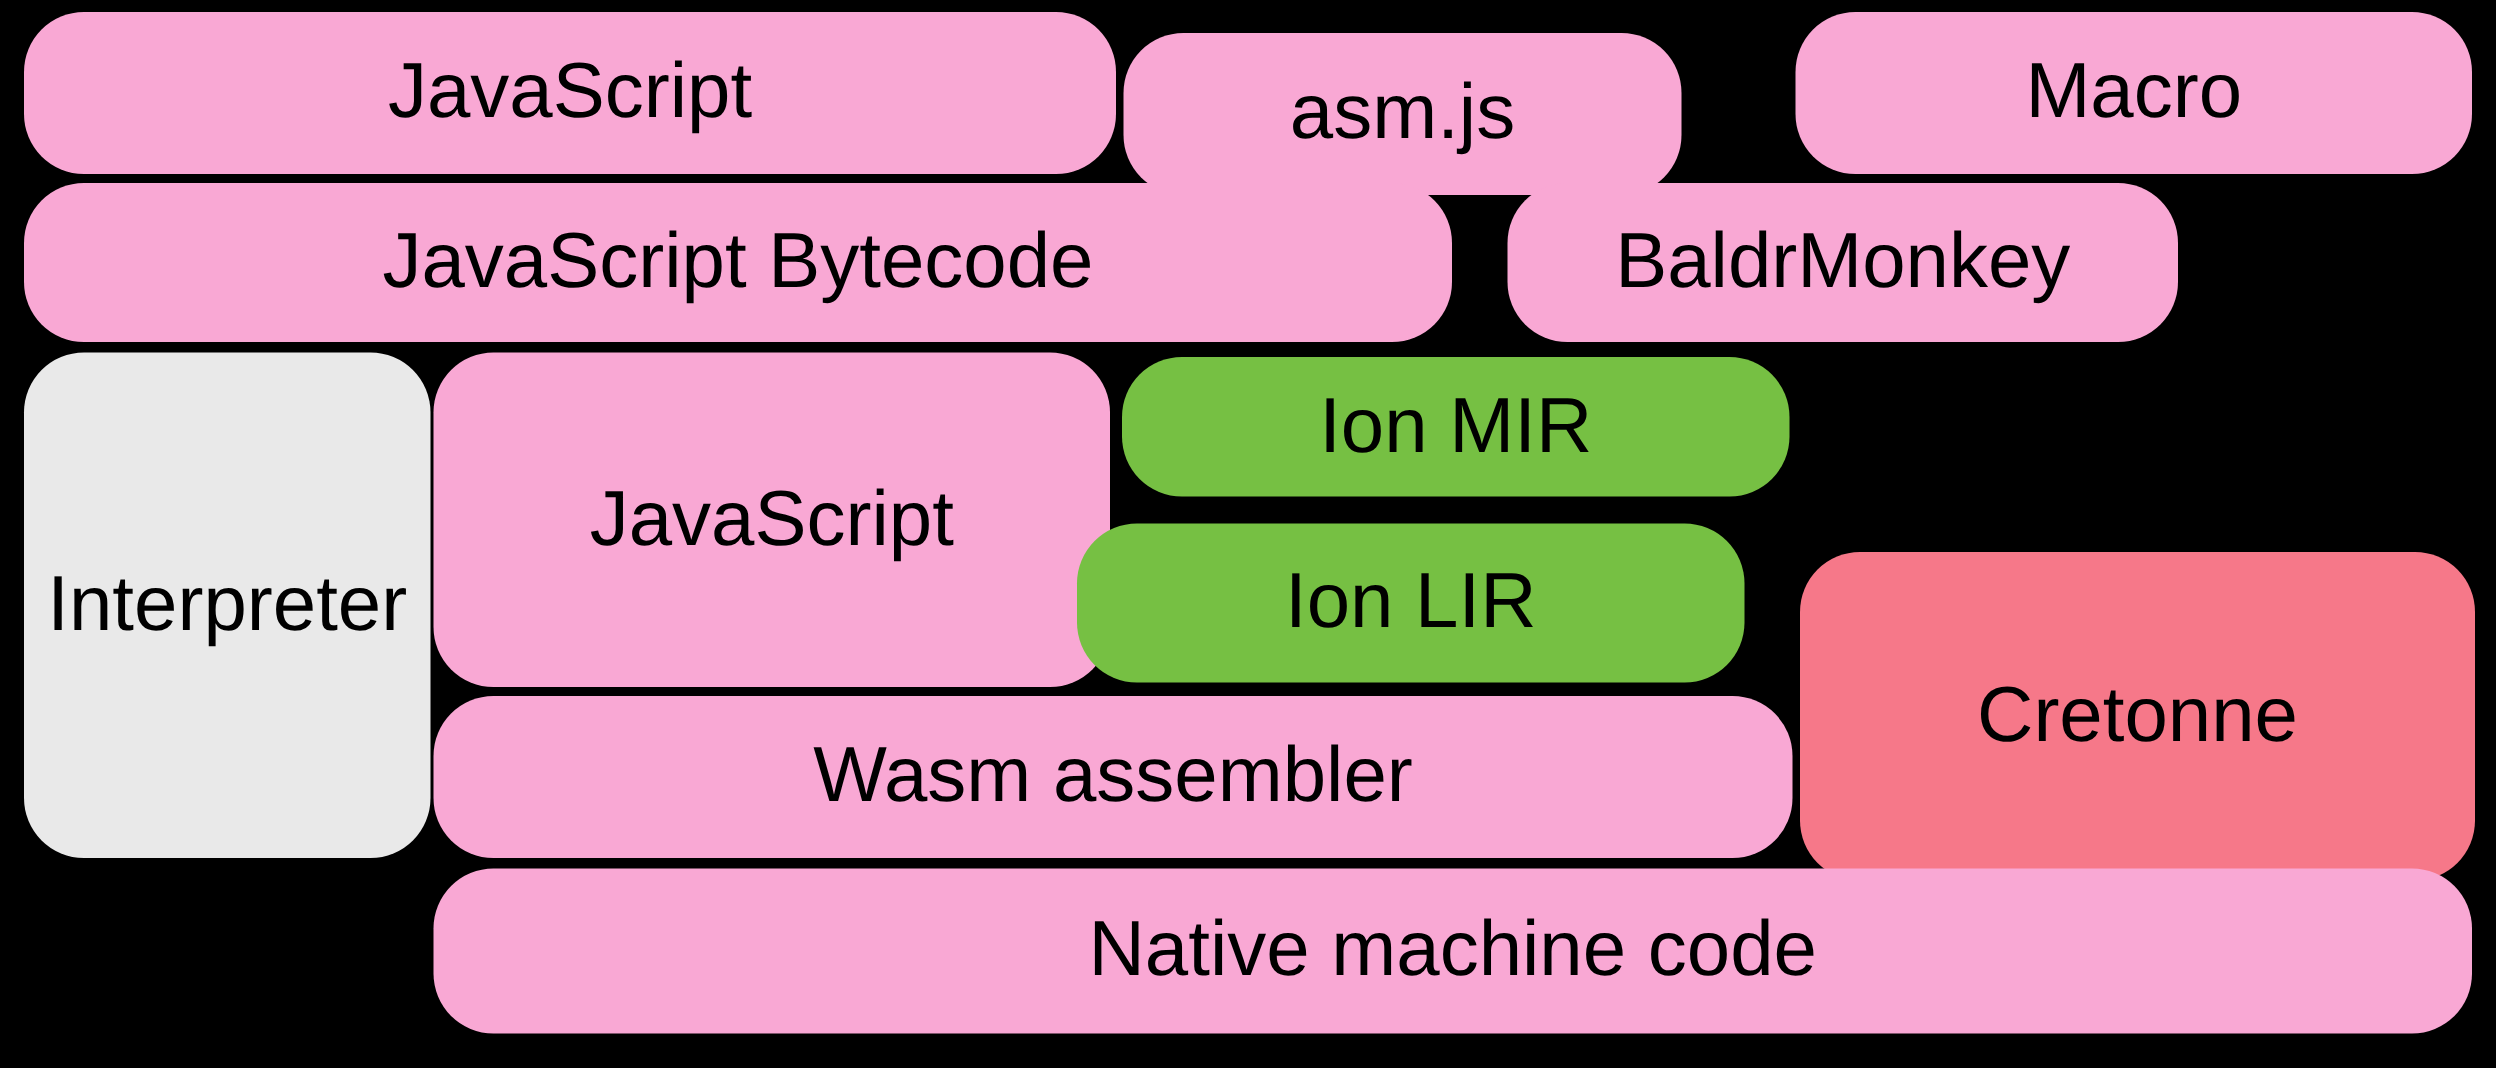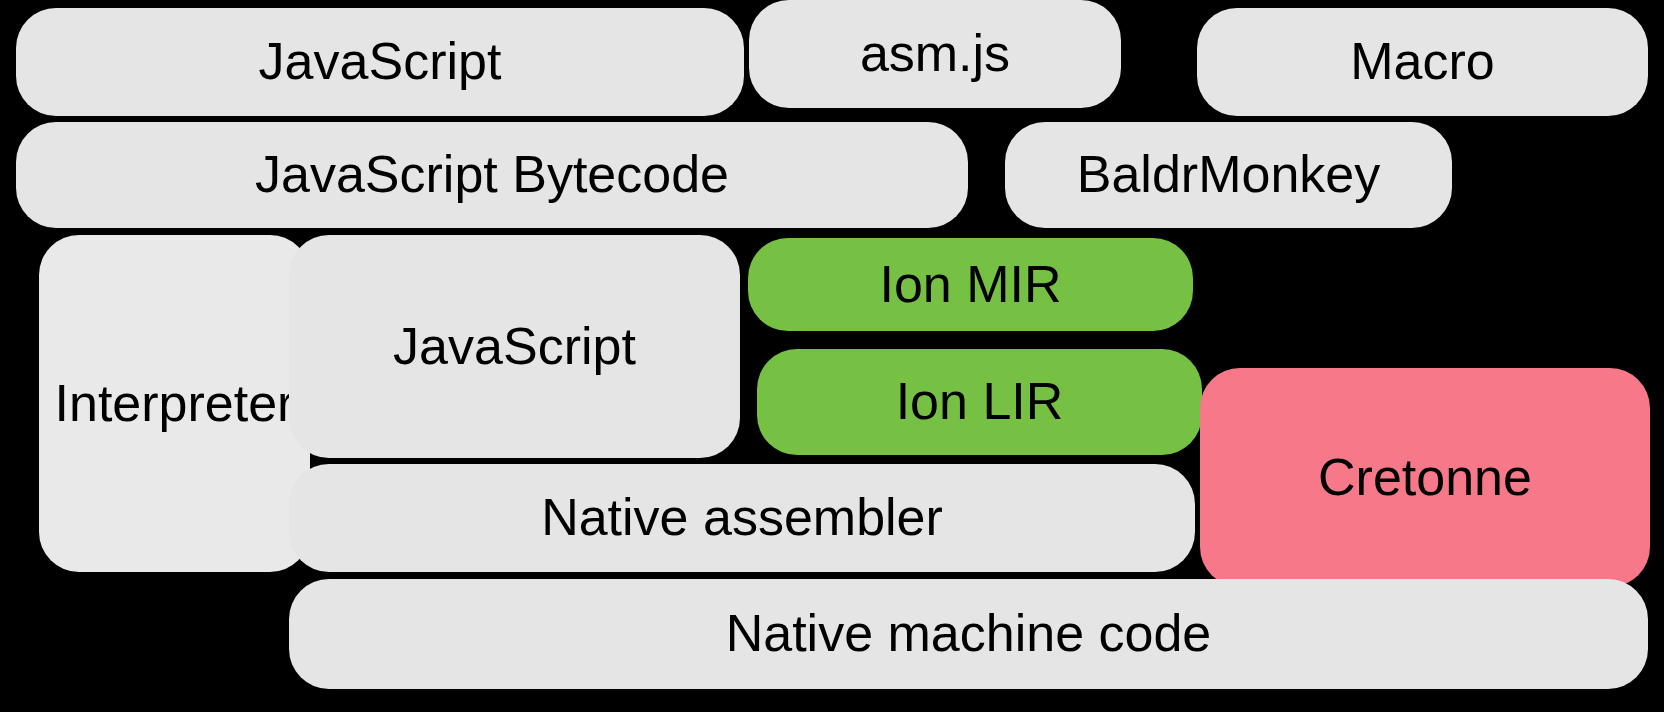--- a/index.html
+++ b/index.html
@@ -10,47 +10,47 @@
   .canvas {
     position: relative;
     width: 1664px;
     height: 712px;
     background: #000;
     font-family: "Liberation Sans", sans-serif;
     overflow: hidden;
   }
   .box {
     position: absolute;
-    background: #e5e5e5;
+    background: #f9a8d4;
     border-radius: 40px;
     color: #000000;
     display: flex;
     align-items: center;
     justify-content: center;
     text-align: center;
     font-size: 52px;
     line-height: 1.15;
     box-sizing: border-box;
   }
   .box.gray  { background: #e9e9e9; }
   .box.green { background: #76c043; }
   .box.pink  { background: #f67889; }
 
   
   #b-javascript { left: 16px;   top: 8px;   width: 728px;  height: 108px; }
-  #b-asmjs      { left: 749px;  top: 0;   width: 372px;  height: 108px; }
+  #b-asmjs      { left: 749px;  top: 22px;   width: 372px;  height: 108px; }
   #b-wasm       { left: 1197px; top: 8px;   width: 451px;  height: 108px; }
   
   #b-bytecode   { left: 16px;   top: 122px; width: 952px;  height: 106px; }
   #b-baldr      { left: 973px;  top: 122px; width: 447px;  height: 106px; margin-left: 32px; }
   
-  #b-interp     { left: 16px;   top: 235px; width: 271px;  height: 337px; margin-left: 23px; }
+  #b-interp     { left: 16px;   top: 235px; width: 271px;  height: 337px; }
   #b-baseline   { left: 289px;  top: 235px; width: 451px;  height: 223px; }
   #b-ionmir     { left: 748px;  top: 238px; width: 445px;  height: 93px; }
-  #b-ionlir     { left: 757px;  top: 349px; width: 445px;  height: 106px; }
+  #b-ionlir     { left: 718px;  top: 349px; width: 445px;  height: 106px; }
   #b-cretonne   { left: 1200px; top: 368px; width: 450px;  height: 219px; }
   
   #b-macro      { left: 289px;  top: 464px; width: 906px;  height: 108px; }
   #b-native     { left: 289px;  top: 579px; width: 1359px; height: 110px; }
 
   .two-line span { display: block; }
 </style>
 </head>
 <body>
 
@@ -73,17 +73,17 @@
       <span>JavaScript</span>
     </div>
   </div>
 
   <div class="box green" id="b-ionmir">Ion MIR</div>
 
   <div class="box green" id="b-ionlir">Ion LIR</div>
 
   <div class="box pink" id="b-cretonne">Cretonne</div>
 
-  <div class="box" id="b-macro">Native assembler</div>
+  <div class="box" id="b-macro">Wasm assembler</div>
 
   <div class="box" id="b-native">Native machine code</div>
 
 </div>
 
 </body></html>

